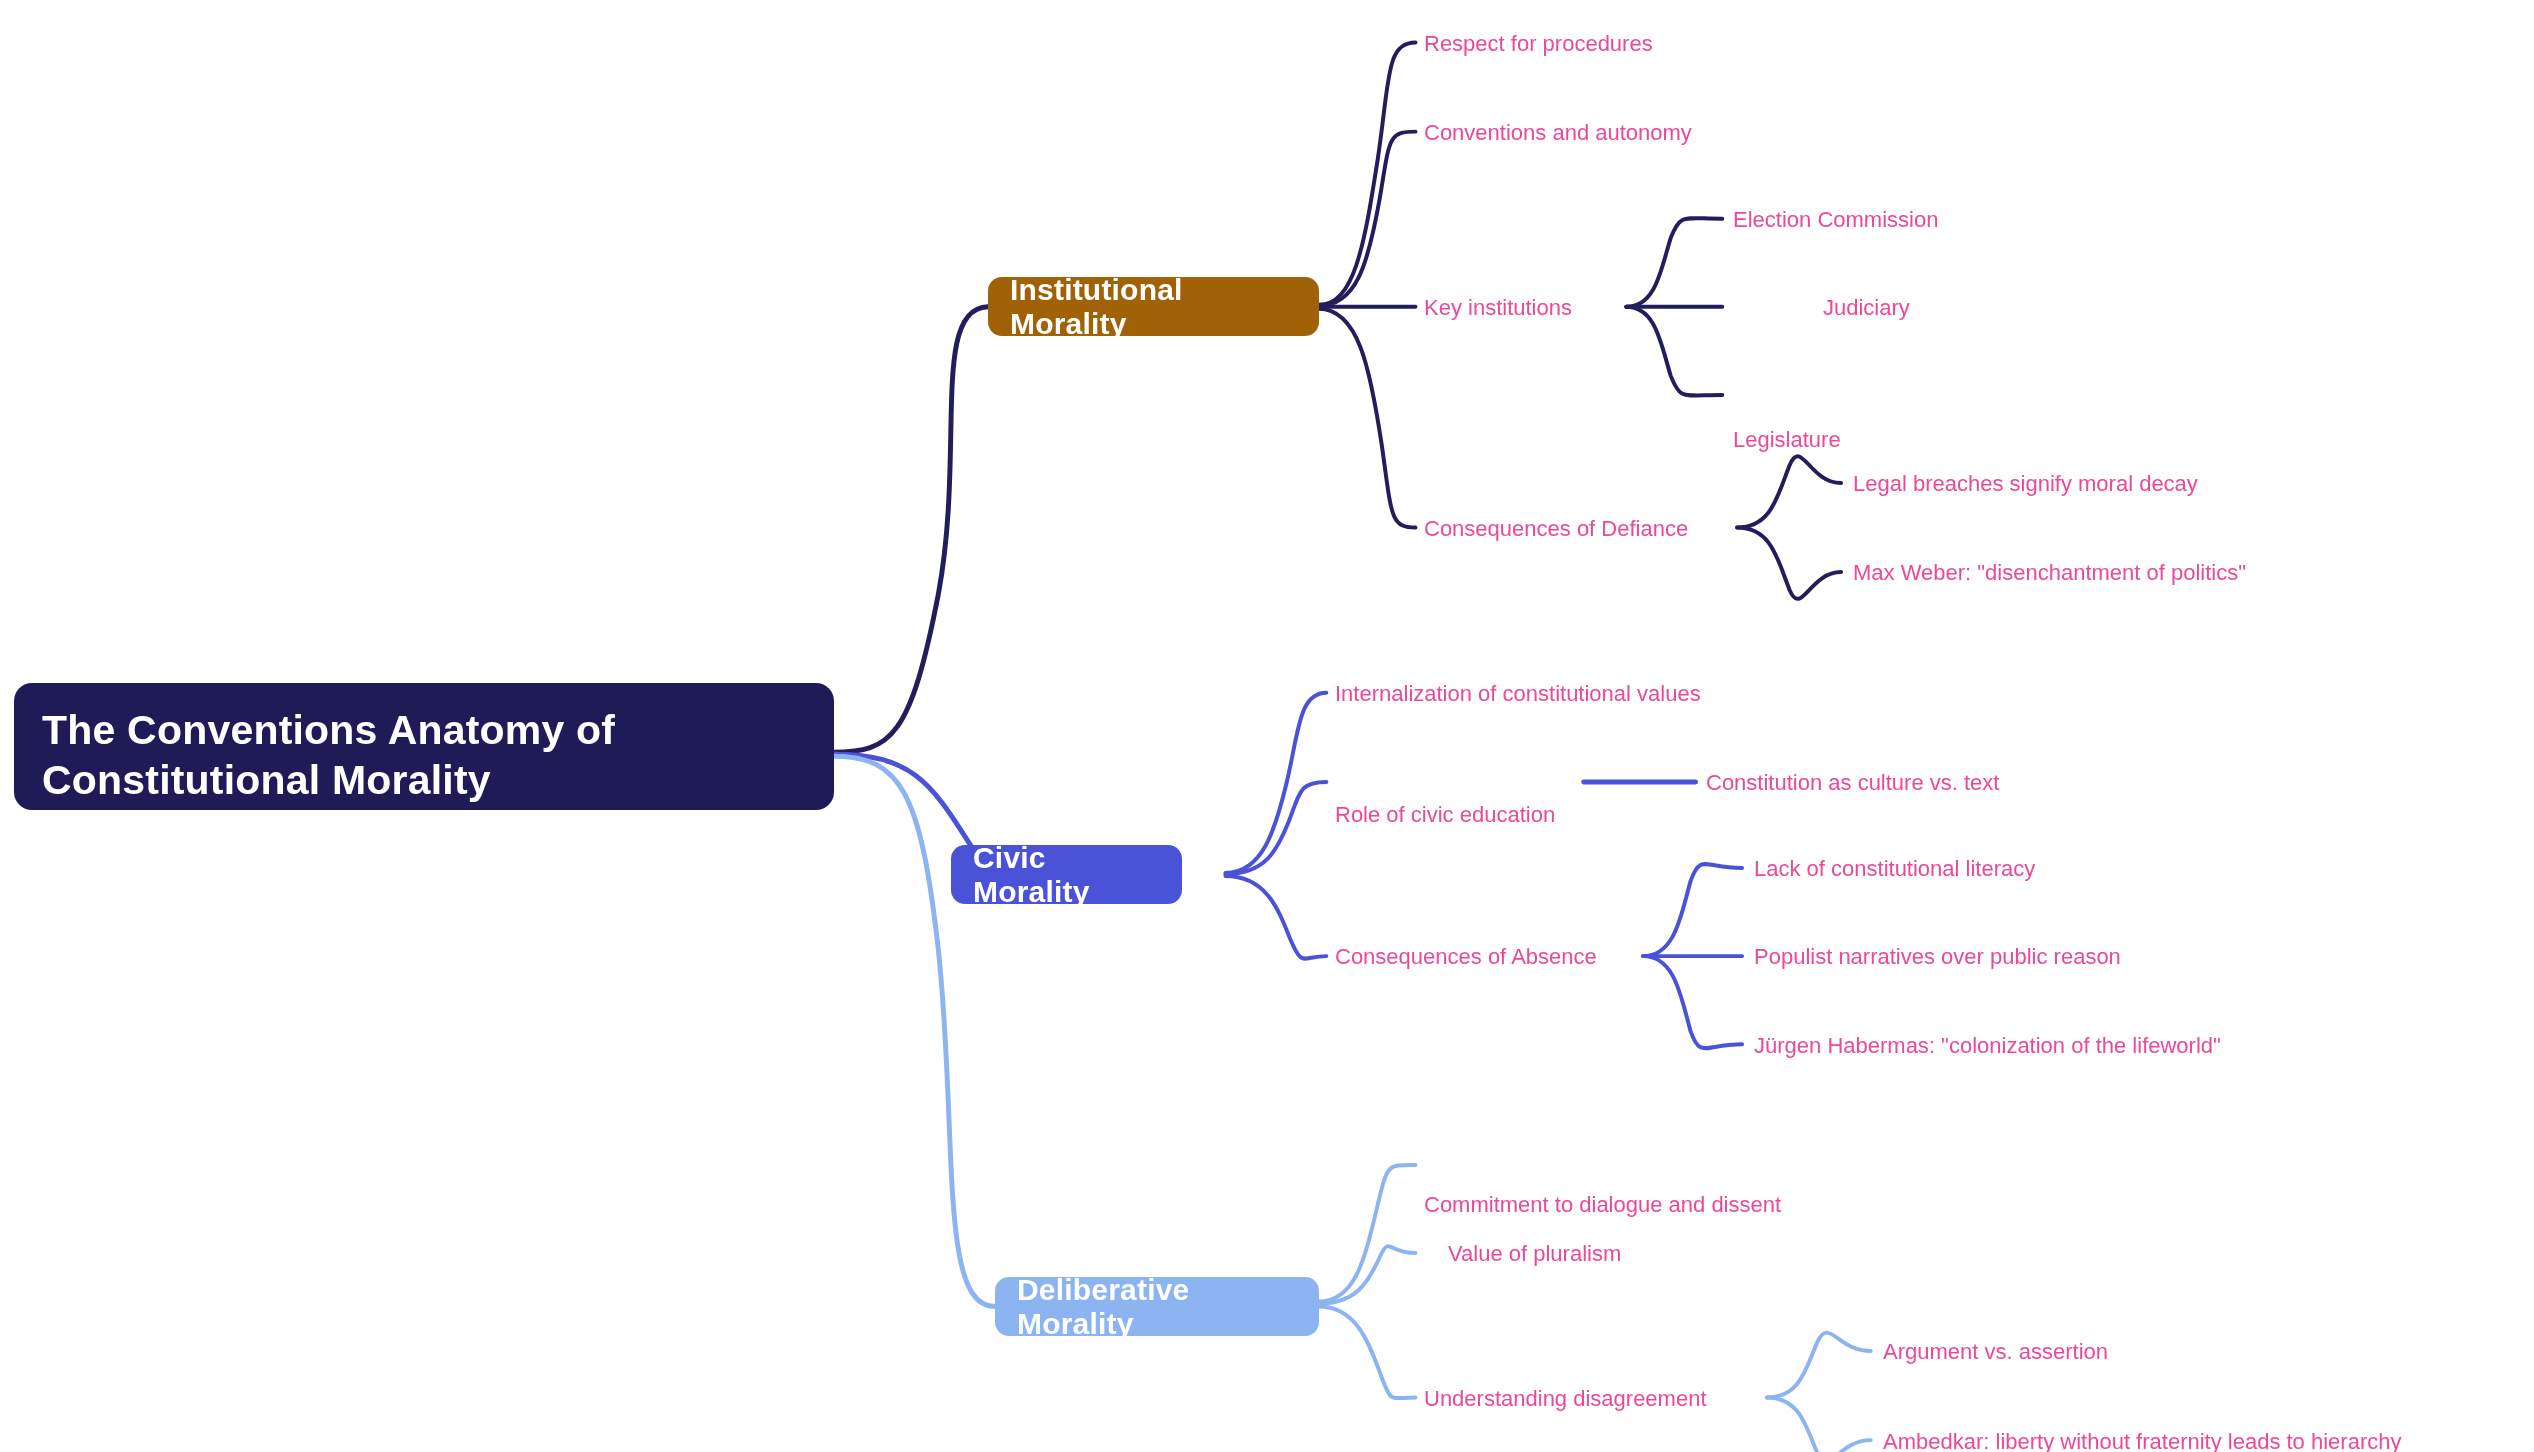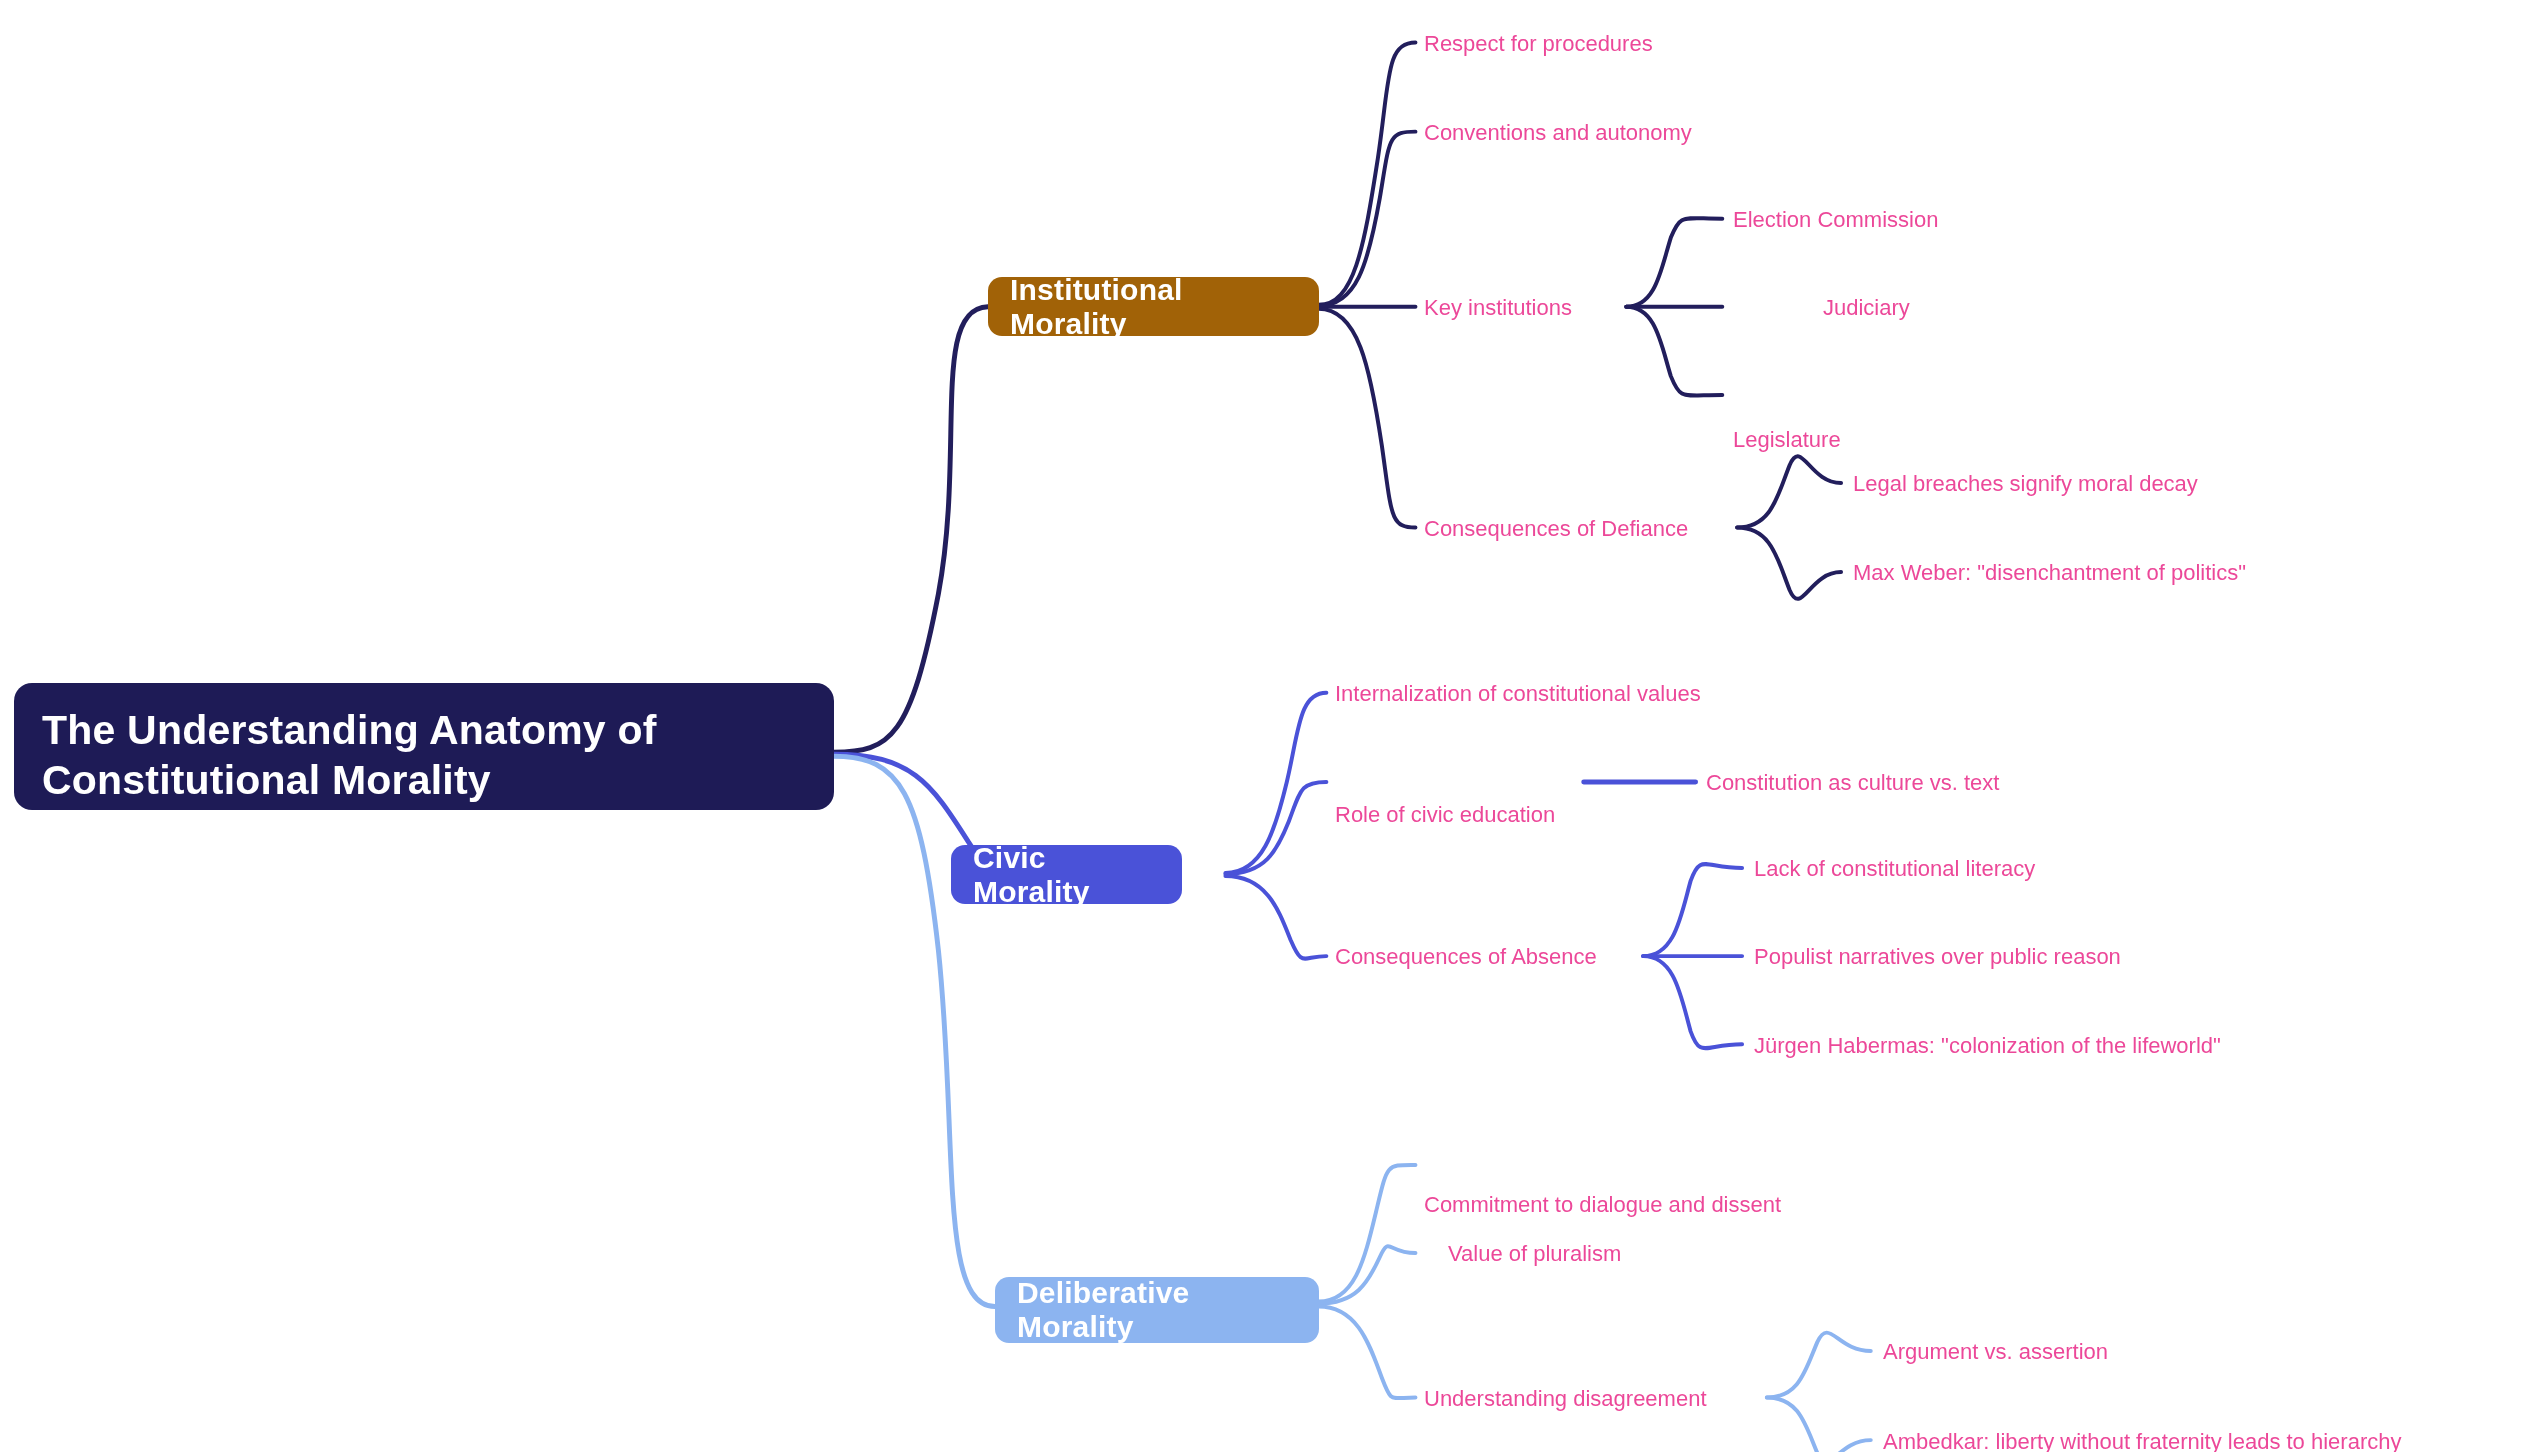--- a/index.html
+++ b/index.html
@@ -97,32 +97,32 @@
 
     <path class="edge" d="M 1332,1315 C 1368,1315 1378,1275 1390,1225 C 1402,1175 1400,1177 1430,1177" stroke="#8cb4f0" stroke-width="4"></path>
     <path class="edge" d="M 1332,1317 C 1370,1317 1382,1296 1394,1270 C 1404,1248 1402,1266 1430,1266" stroke="#8cb4f0" stroke-width="4"></path>
     <path class="edge" d="M 1332,1320 C 1372,1320 1384,1360 1396,1392 C 1406,1418 1404,1412 1430,1412" stroke="#8cb4f0" stroke-width="4"></path>
 
     <path class="edge" d="M 1785,1412 C 1818,1412 1824,1384 1836,1356 C 1848,1330 1856,1365 1890,1365" stroke="#8cb4f0" stroke-width="4"></path>
     <path class="edge" d="M 1785,1412 C 1818,1412 1824,1440 1836,1468 C 1848,1494 1856,1455 1890,1455" stroke="#8cb4f0" stroke-width="4"></path>
   </svg>
 
   <div class="node-box node-root" style="left:14px; top:683px; width:820px; height:127px; background:#1e1b56;">
-    <span>The Understanding Anatomy of Constitutional Morality</span>
+    <span>The Conventions Anatomy of Constitutional Morality</span>
   </div>
 
   <div class="node-box node-branch" style="left:988px; top:277px; width:331px; height:59px; background:#a16207;">
     <span>Institutional Morality</span>
   </div>
 
   <div class="node-box node-branch" style="left:951px; top:845px; width:231px; height:59px; background:#4a52d8;">
     <span>Civic Morality</span>
   </div>
 
-  <div class="node-box node-branch" style="left:995px; top:1277px; width:324px; height:66px; background:#8cb4f0;">
+  <div class="node-box node-branch" style="left:995px; top:1277px; width:324px; height:59px; background:#8cb4f0;">
     <span>Deliberative Morality</span>
   </div>
 
   <div class="leaf-label" style="left:1424px; top:33px;">
     <span>Respect for procedures</span>
   </div>
   <div class="leaf-label" style="left:1424px; top:122px;">
     <span>Conventions and autonomy</span>
   </div>
   <div class="leaf-label" style="left:1424px; top:297px;">

